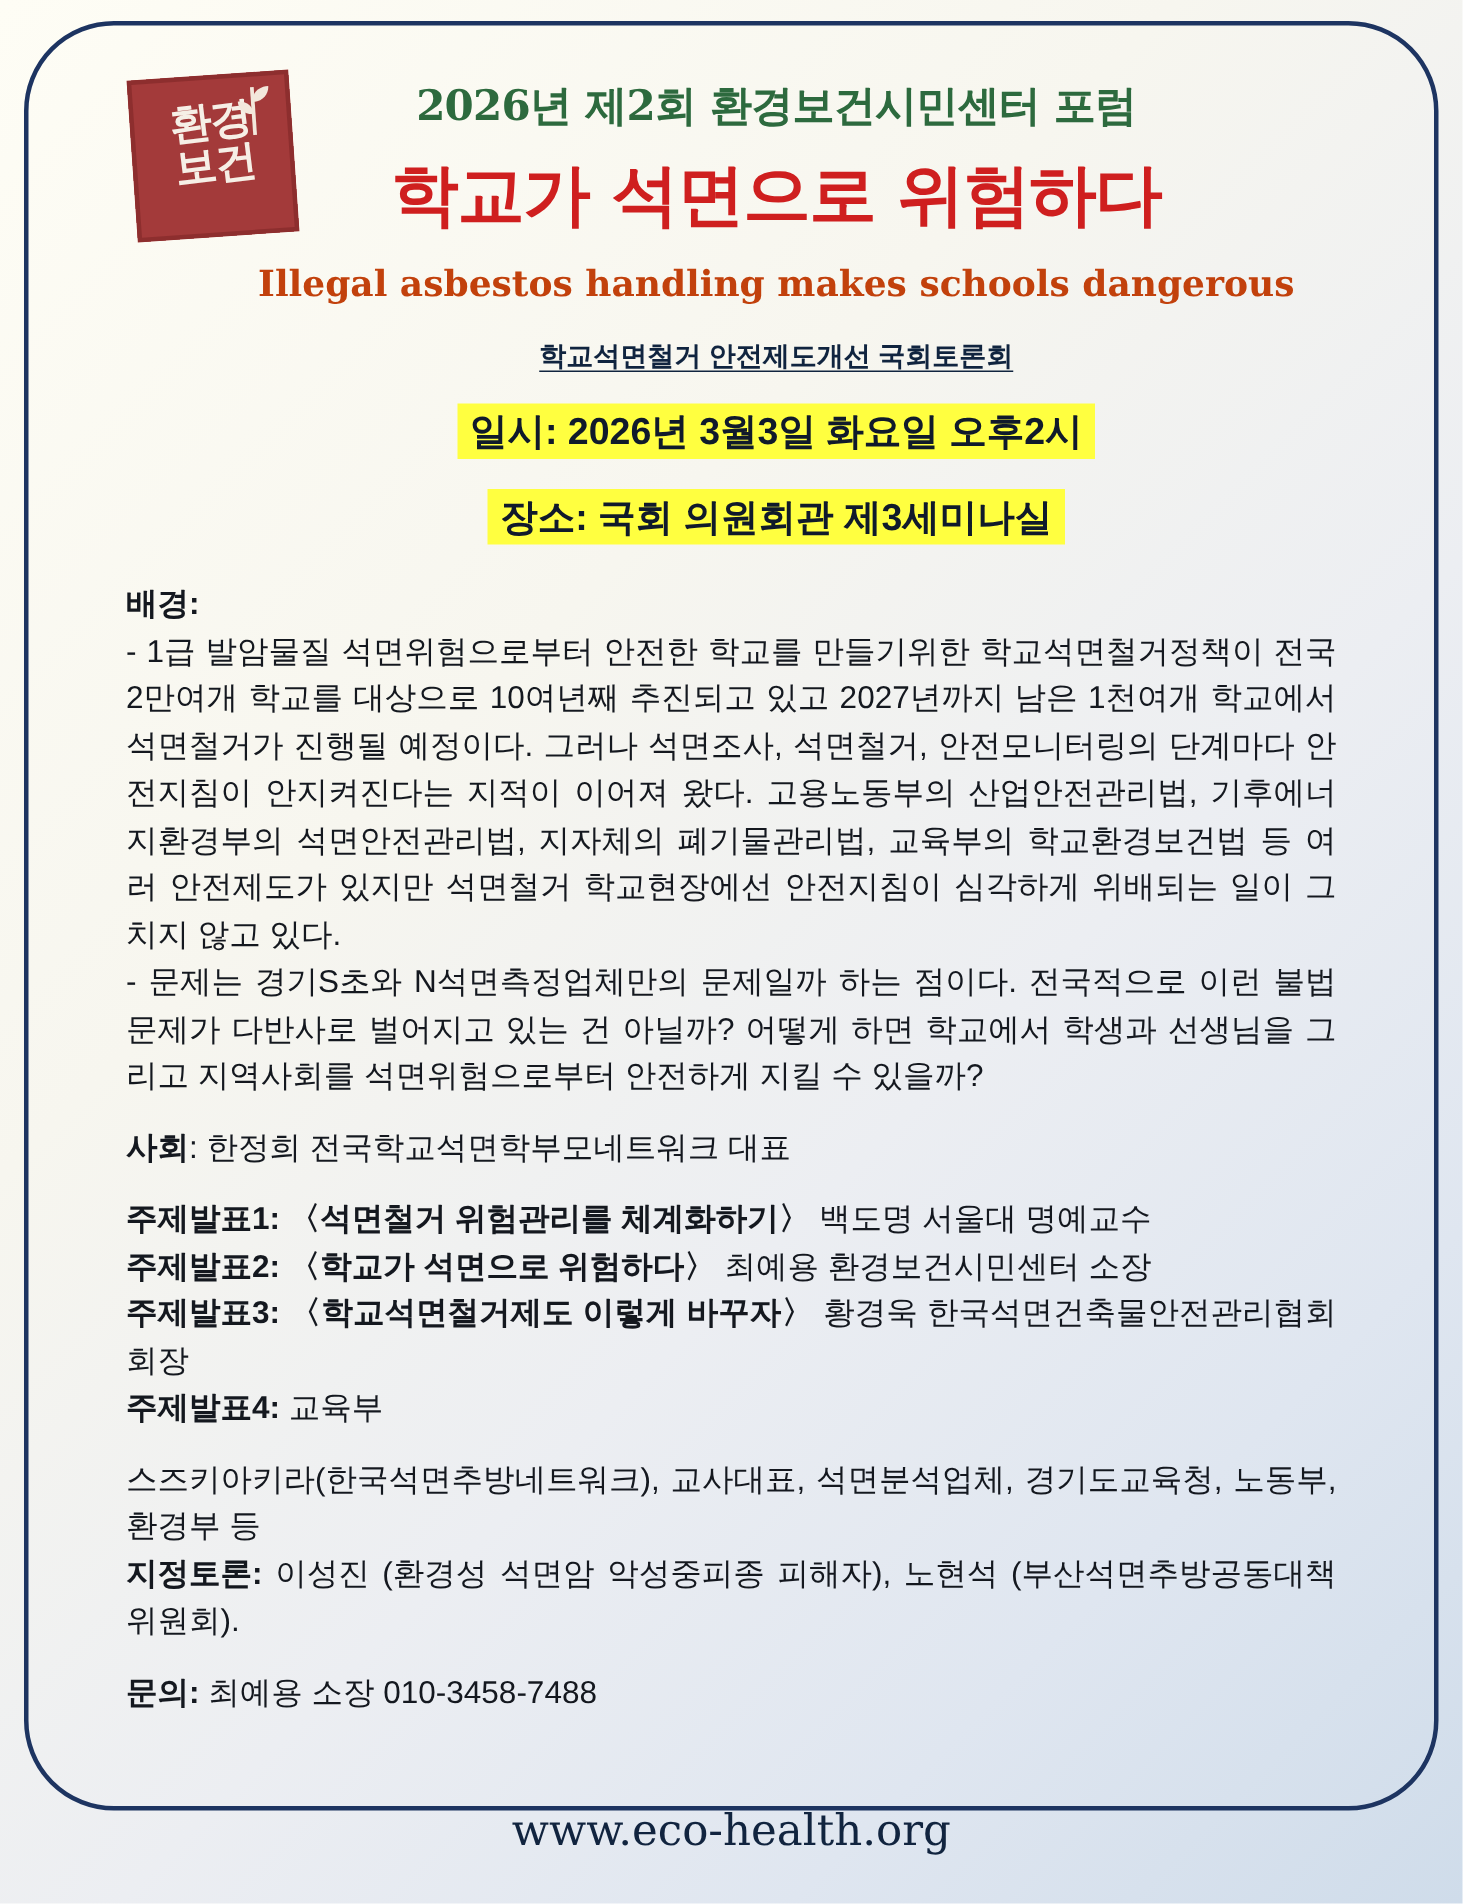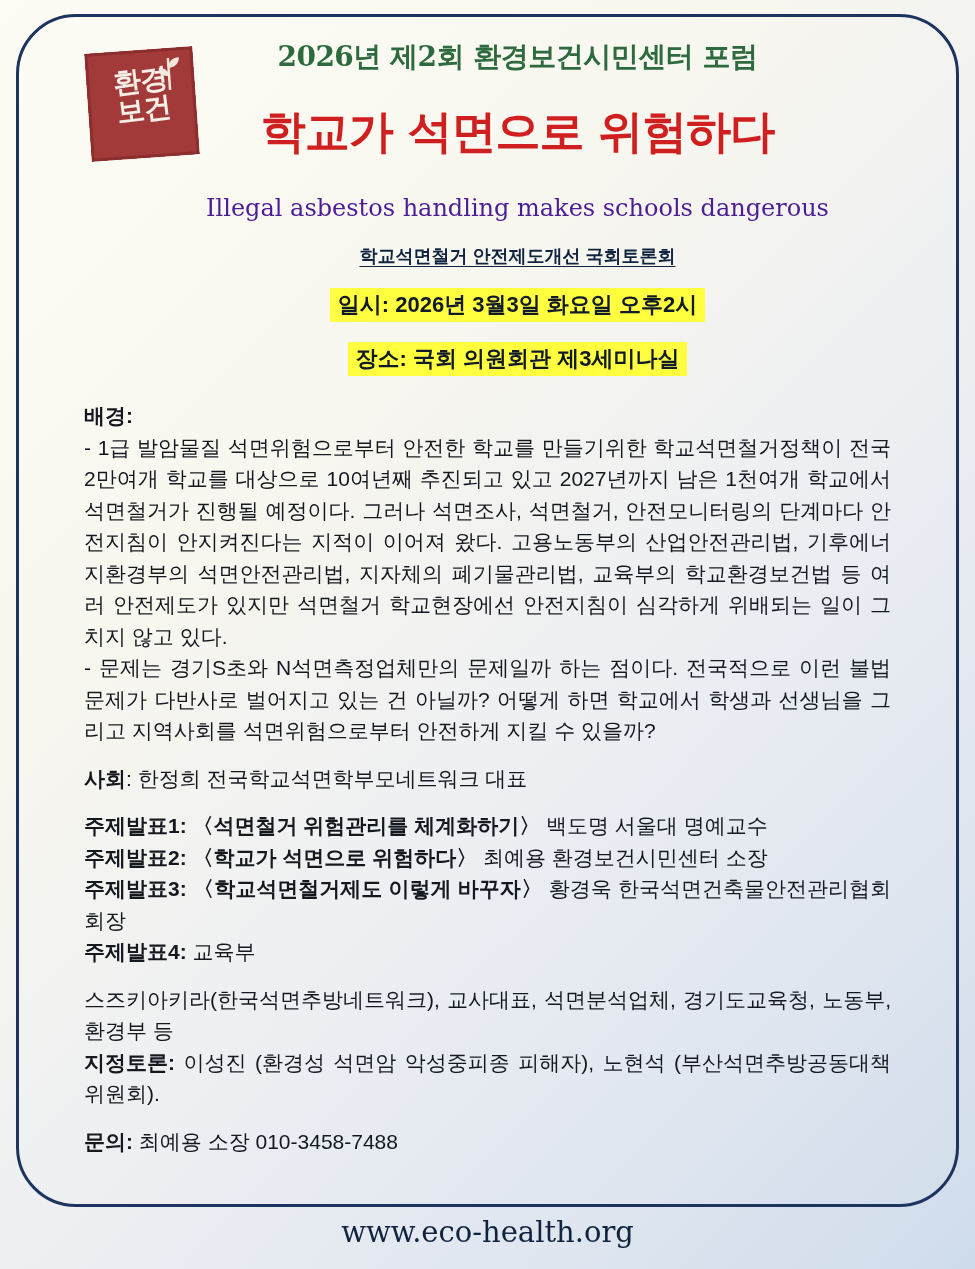--- a/index.html
+++ b/index.html
@@ -70,63 +70,64 @@
   .head-block {
     text-align: center;
     padding-left: 60px;
   }
   .h-forum-kr {
     font-family: "DejaVu Serif", serif;
     font-size: 28px;
     font-weight: bold;
     color: #2d6a3e;
     letter-spacing: -0.5px;
-    margin-top: 8px;
+    margin-top: 22px;
   }
   .h-forum-en {
     font-family: "DejaVu Serif", serif;
     font-size: 27px;
     font-weight: bold;
     font-style: italic;
     color: #6a3fa0;
     margin-top: 14px;
     letter-spacing: 0.5px;
   }
   .h-main-kr {
     font-family: "DejaVu Serif", serif;
     font-size: 45px;
     font-weight: bold;
     color: #cf1f1f;
-    margin-top: 26px;
+    margin-top: 10px;
     letter-spacing: -1px;
   }
   .h-main-en {
     font-family: "DejaVu Serif", serif;
     font-size: 24px;
-    color: #4c1d95;
-    margin-top: 32px;
+    color: #c2410c;
+    margin-top: 14px;
+    font-weight: bold;
   }
   .h-sub-kr {
     font-family: "Liberation Sans", sans-serif;
     font-size: 18px;
     font-weight: bold;
     color: #10243f;
     margin-top: 22px;
     text-decoration: underline;
     text-underline-offset: 4px;
   }
 
   .hl-line {
     margin-top: 20px;
     text-align: center;
   }
   .hl {
     display: inline-block;
     background: #ffff40;
-    font-size: 22px;
+    font-size: 25px;
     font-weight: bold;
     color: #101a2b;
     padding: 2px 8px;
     font-family: "Liberation Sans", sans-serif;
   }
 
   
   .body-area {
     margin-top: 24px;
     padding: 0 32px 0 32px;
@@ -143,21 +144,21 @@
   }
   .block {
     margin-bottom: 16px;
   }
   .tight p { margin: 0; }
 
   .footer-url {
     position: absolute;
     left: 0;
     right: 0;
-    bottom: 20px;
+    bottom: 32px;
     text-align: center;
     font-family: "DejaVu Serif", serif;
     font-size: 29px;
     color: #11243f;
   }
 </style>
 </head>
 <body>
 
 <div class="frame"></div>

